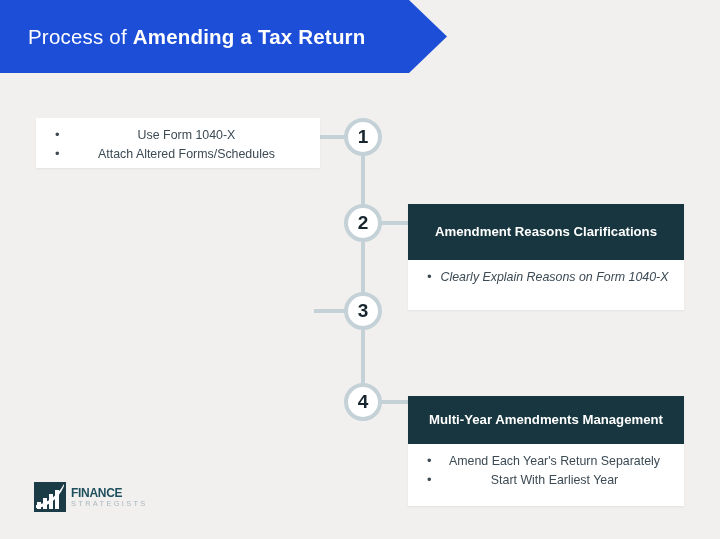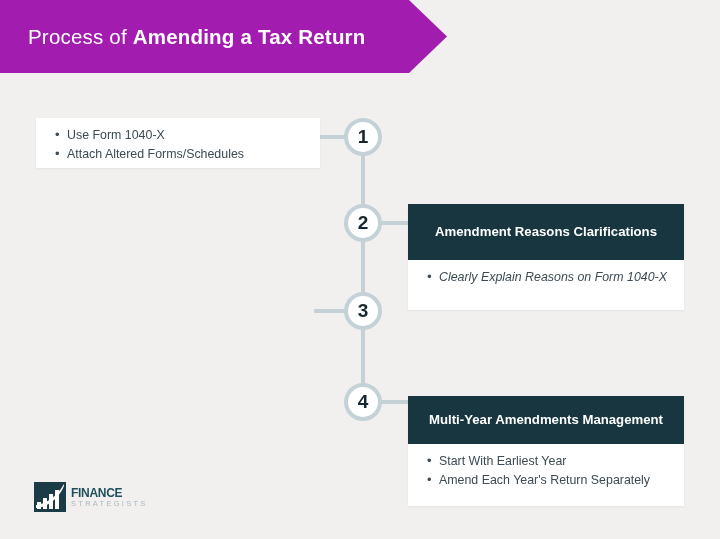--- a/index.html
+++ b/index.html
@@ -15,21 +15,21 @@
     position: relative;
   }
 
   
   #header-banner {
     position: absolute;
     left: 0;
     top: 0;
     width: 447px;
     height: 73px;
-    background: #a21caf;
+    background: #1d4ed8;
     -webkit-clip-path: polygon(0 0, 409px 0, 447px 36.5px, 409px 73px, 0 73px);
     clip-path: polygon(0 0, 409px 0, 447px 36.5px, 409px 73px, 0 73px);
     display: flex;
     align-items: center;
   }
   #header-title {
     color: #ffffff;
     font-size: 20.5px;
     letter-spacing: .2px;
     padding-left: 28px;
@@ -83,20 +83,21 @@
     font-size: 13.2px;
     font-weight: bold;
     text-align: center;
     line-height: 1.45;
     padding: 11px 14px;
     box-sizing: border-box;
   }
   .card-body {
     padding: 9px 14px 12px 14px;
     box-sizing: border-box;
+    text-align: center;
   }
   .card-body ul {
     margin: 0;
     padding: 0 0 0 17px;
     list-style: none;
   }
   .card-body li {
     position: relative;
     color: #3c4a54;
     font-size: 12.4px;
@@ -185,22 +186,22 @@
   </div>
 </div>
 
 <div class="card" style="left:36px; top:292px; width:284px;">
 </div>
 
 <div class="card" style="left:408px; top:396px; width:276px;">
   <div class="card-header" style="height:48px; display:flex; align-items:center; justify-content:center;">Multi-Year Amendments Management</div>
   <div class="card-body" style="height:62px;">
     <ul>
+      <li>Amend Each Year's Return Separately</li>
       <li>Start With Earliest Year</li>
-      <li>Amend Each Year's Return Separately</li>
     </ul>
   </div>
 </div>
 
 <div id="logo">
   <svg id="logo-mark" width="32" height="30" viewBox="0 0 32 30">
     <rect x="0" y="0" width="32" height="30" fill="#1b3b46"></rect>
     <path d="M2 26 C10 26 24 19 30 4 L30 2 C22 16 11 22 2 23 Z" fill="#ffffff"></path>
     <rect x="3" y="20" width="4" height="7" fill="#ffffff"></rect>
     <rect x="9" y="16" width="4" height="11" fill="#ffffff"></rect>

